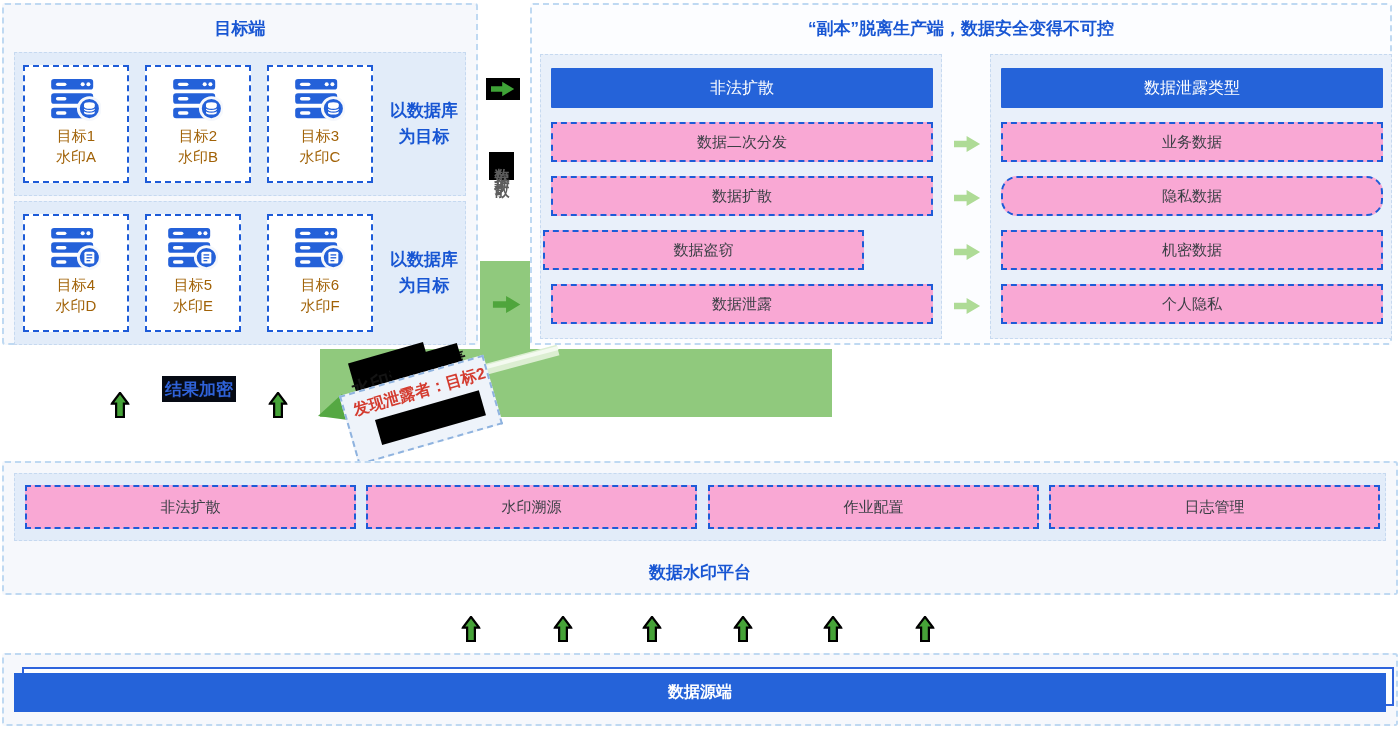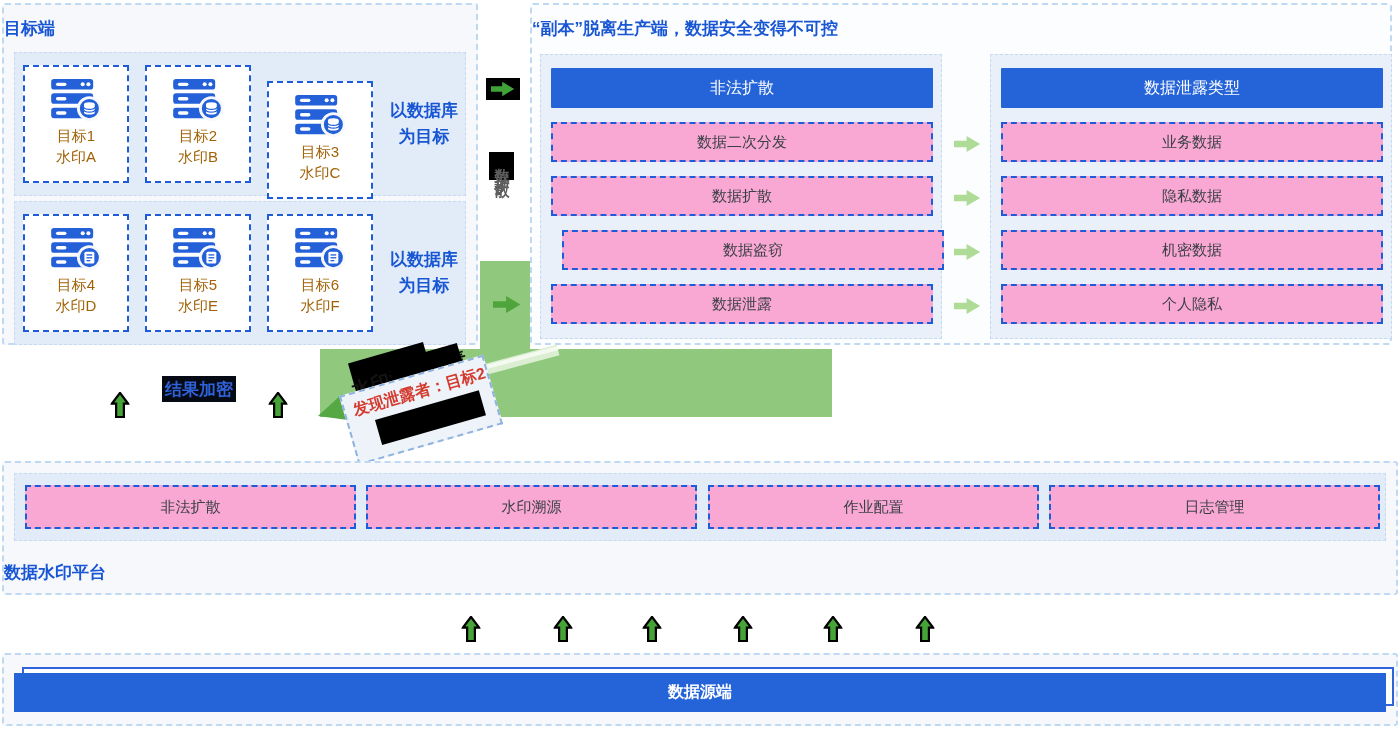--- a/index.html
+++ b/index.html
@@ -2,21 +2,21 @@
 <html><head>
 <meta charset="utf-8">
 <style>
   html,body{margin:0;padding:0;background:#fff;}
   body{font-family:"Liberation Sans","DejaVu Sans",sans-serif;}
   #stage{position:relative;width:1400px;height:729px;background:#ffffff;overflow:hidden;}
   .abs{position:absolute;}
 
   
   .outer-panel{position:absolute;border:2px dashed #BFD9F2;background:#F6F8FC;border-radius:3px;box-sizing:border-box;}
-  .panel-title{position:absolute;left:0;right:0;text-align:left;font-size:17px;font-weight:bold;color:#1856D3;}
+  .panel-title{position:absolute;left:0;right:0;text-align:center;font-size:17px;font-weight:bold;color:#1856D3;}
   .sub-panel{position:absolute;background:#E2ECF9;border:1px dashed #C6D9F0;box-sizing:border-box;}
   .dash-card{position:absolute;background:#ffffff;border:2px dashed #1D5BD8;box-sizing:border-box;
              display:flex;flex-direction:column;align-items:center;}
   .dash-box{position:absolute;background:#f9a8d4;border:2px dashed #1D5BD8;box-sizing:border-box;
             display:flex;align-items:center;justify-content:center;font-size:15px;color:#3A3F45;}
   .card-text{font-size:15px;line-height:21px;color:#a16207;text-align:center;}
   .group-label{position:absolute;display:flex;flex-direction:column;align-items:center;justify-content:center;
                font-size:17px;font-weight:bold;color:#1856D3;line-height:26px;text-align:center;}
   .blue-header{position:absolute;background:#2563D9;color:#ffffff;font-size:16px;display:flex;
                align-items:center;justify-content:center;border-radius:1px;}
@@ -102,21 +102,21 @@
       <div class="dash-card" style="left:130px;top:12px;width:106px;height:118px;">
         <span class="icon-wrap">
           <svg width="50" height="42">
               <use href="#sym-server"></use>
               <use href="#sym-badge-db"></use>
             </svg>
         </span>
         <span class="card-text">目标2</span>
         <span class="card-text">水印B</span>
       </div>
-      <div class="dash-card" style="left:252px;top:12px;width:106px;height:118px;margin-top:16px;">
+      <div class="dash-card" style="left:252px;top:12px;width:106px;height:118px;">
         <span class="icon-wrap">
           <svg width="50" height="42">
               <use href="#sym-server"></use>
               <use href="#sym-badge-db"></use>
             </svg>
         </span>
         <span class="card-text">目标3</span>
         <span class="card-text">水印C</span>
       </div>
       <div class="group-label" style="left:366px;top:0;width:86px;height:100%;">
@@ -129,21 +129,21 @@
       <div class="dash-card" style="left:8px;top:12px;width:106px;height:118px;">
         <span class="icon-wrap">
           <svg width="50" height="42">
               <use href="#sym-server"></use>
               <use href="#sym-badge-doc"></use>
             </svg>
         </span>
         <span class="card-text">目标4</span>
         <span class="card-text">水印D</span>
       </div>
-      <div class="dash-card" style="left:130px;top:12px;width:106px;height:118px;">
+      <div class="dash-card" style="left:130px;top:12px;width:96px;height:118px;">
         <span class="icon-wrap">
           <svg width="50" height="42">
               <use href="#sym-server"></use>
               <use href="#sym-badge-doc"></use>
             </svg>
         </span>
         <span class="card-text">目标5</span>
         <span class="card-text">水印E</span>
       </div>
       <div class="dash-card" style="left:252px;top:12px;width:106px;height:118px;">
@@ -163,21 +163,21 @@
     </div>
   </div>
 
   <div class="outer-panel" style="left:530px;top:3px;width:862px;height:342px;background:#FCFDFF;">
     <div class="panel-title" style="top:12px;">“副本”脱离生产端，数据安全变得不可控</div>
 
     <div class="sub-panel" style="left:8px;top:49px;width:402px;height:285px;background:#E9F0FA;">
       <div class="blue-header" style="left:10px;top:13px;width:382px;height:40px;">非法扩散</div>
       <div class="dash-box" style="left:10px;top:67px;width:382px;height:40px;">数据二次分发</div>
       <div class="dash-box" style="left:10px;top:121px;width:382px;height:40px;">数据扩散</div>
-      <div class="dash-box" style="left:21px;top:175px;width:382px;height:40px;">数据盗窃</div>
+      <div class="dash-box" style="left:2px;top:175px;width:321px;height:40px;">数据盗窃</div>
       <div class="dash-box" style="left:10px;top:229px;width:382px;height:40px;">数据泄露</div>
     </div>
 
     <span class="abs" style="left:422px;top:130px;">
       <svg width="27" height="18" viewBox="0 0 30 20" fill="#AEDB96">
           <use href="#sym-arrow-right"></use>
         </svg></span>
     <span class="abs" style="left:422px;top:184px;">
       <svg width="27" height="18" viewBox="0 0 30 20" fill="#AEDB96">
           <use href="#sym-arrow-right"></use>
@@ -187,21 +187,21 @@
           <use href="#sym-arrow-right"></use>
         </svg></span>
     <span class="abs" style="left:422px;top:292px;">
       <svg width="27" height="18" viewBox="0 0 30 20" fill="#AEDB96">
           <use href="#sym-arrow-right"></use>
         </svg></span>
 
     <div class="sub-panel" style="left:458px;top:49px;width:402px;height:285px;background:#E9F0FA;">
       <div class="blue-header" style="left:10px;top:13px;width:382px;height:40px;">数据泄露类型</div>
       <div class="dash-box" style="left:10px;top:67px;width:382px;height:40px;">业务数据</div>
-      <div class="dash-box" style="left:10px;top:121px;width:382px;height:40px;">隐私数据</div>
+      <div class="dash-box" style="left:10px;top:121px;width:382px;height:40px;border-radius:16px;">隐私数据</div>
       <div class="dash-box" style="left:10px;top:175px;width:382px;height:40px;">机密数据</div>
       <div class="dash-box" style="left:10px;top:229px;width:382px;height:40px;">个人隐私</div>
     </div>
   </div>
 
   <span class="abs" style="left:486px;top:78px;width:34px;height:22px;background:#000;display:flex;align-items:center;justify-content:center;">
     <svg width="26" height="16" viewBox="0 0 30 20" fill="#3FA337">
         <use href="#sym-arrow-right"></use>
       </svg>
   </span>

